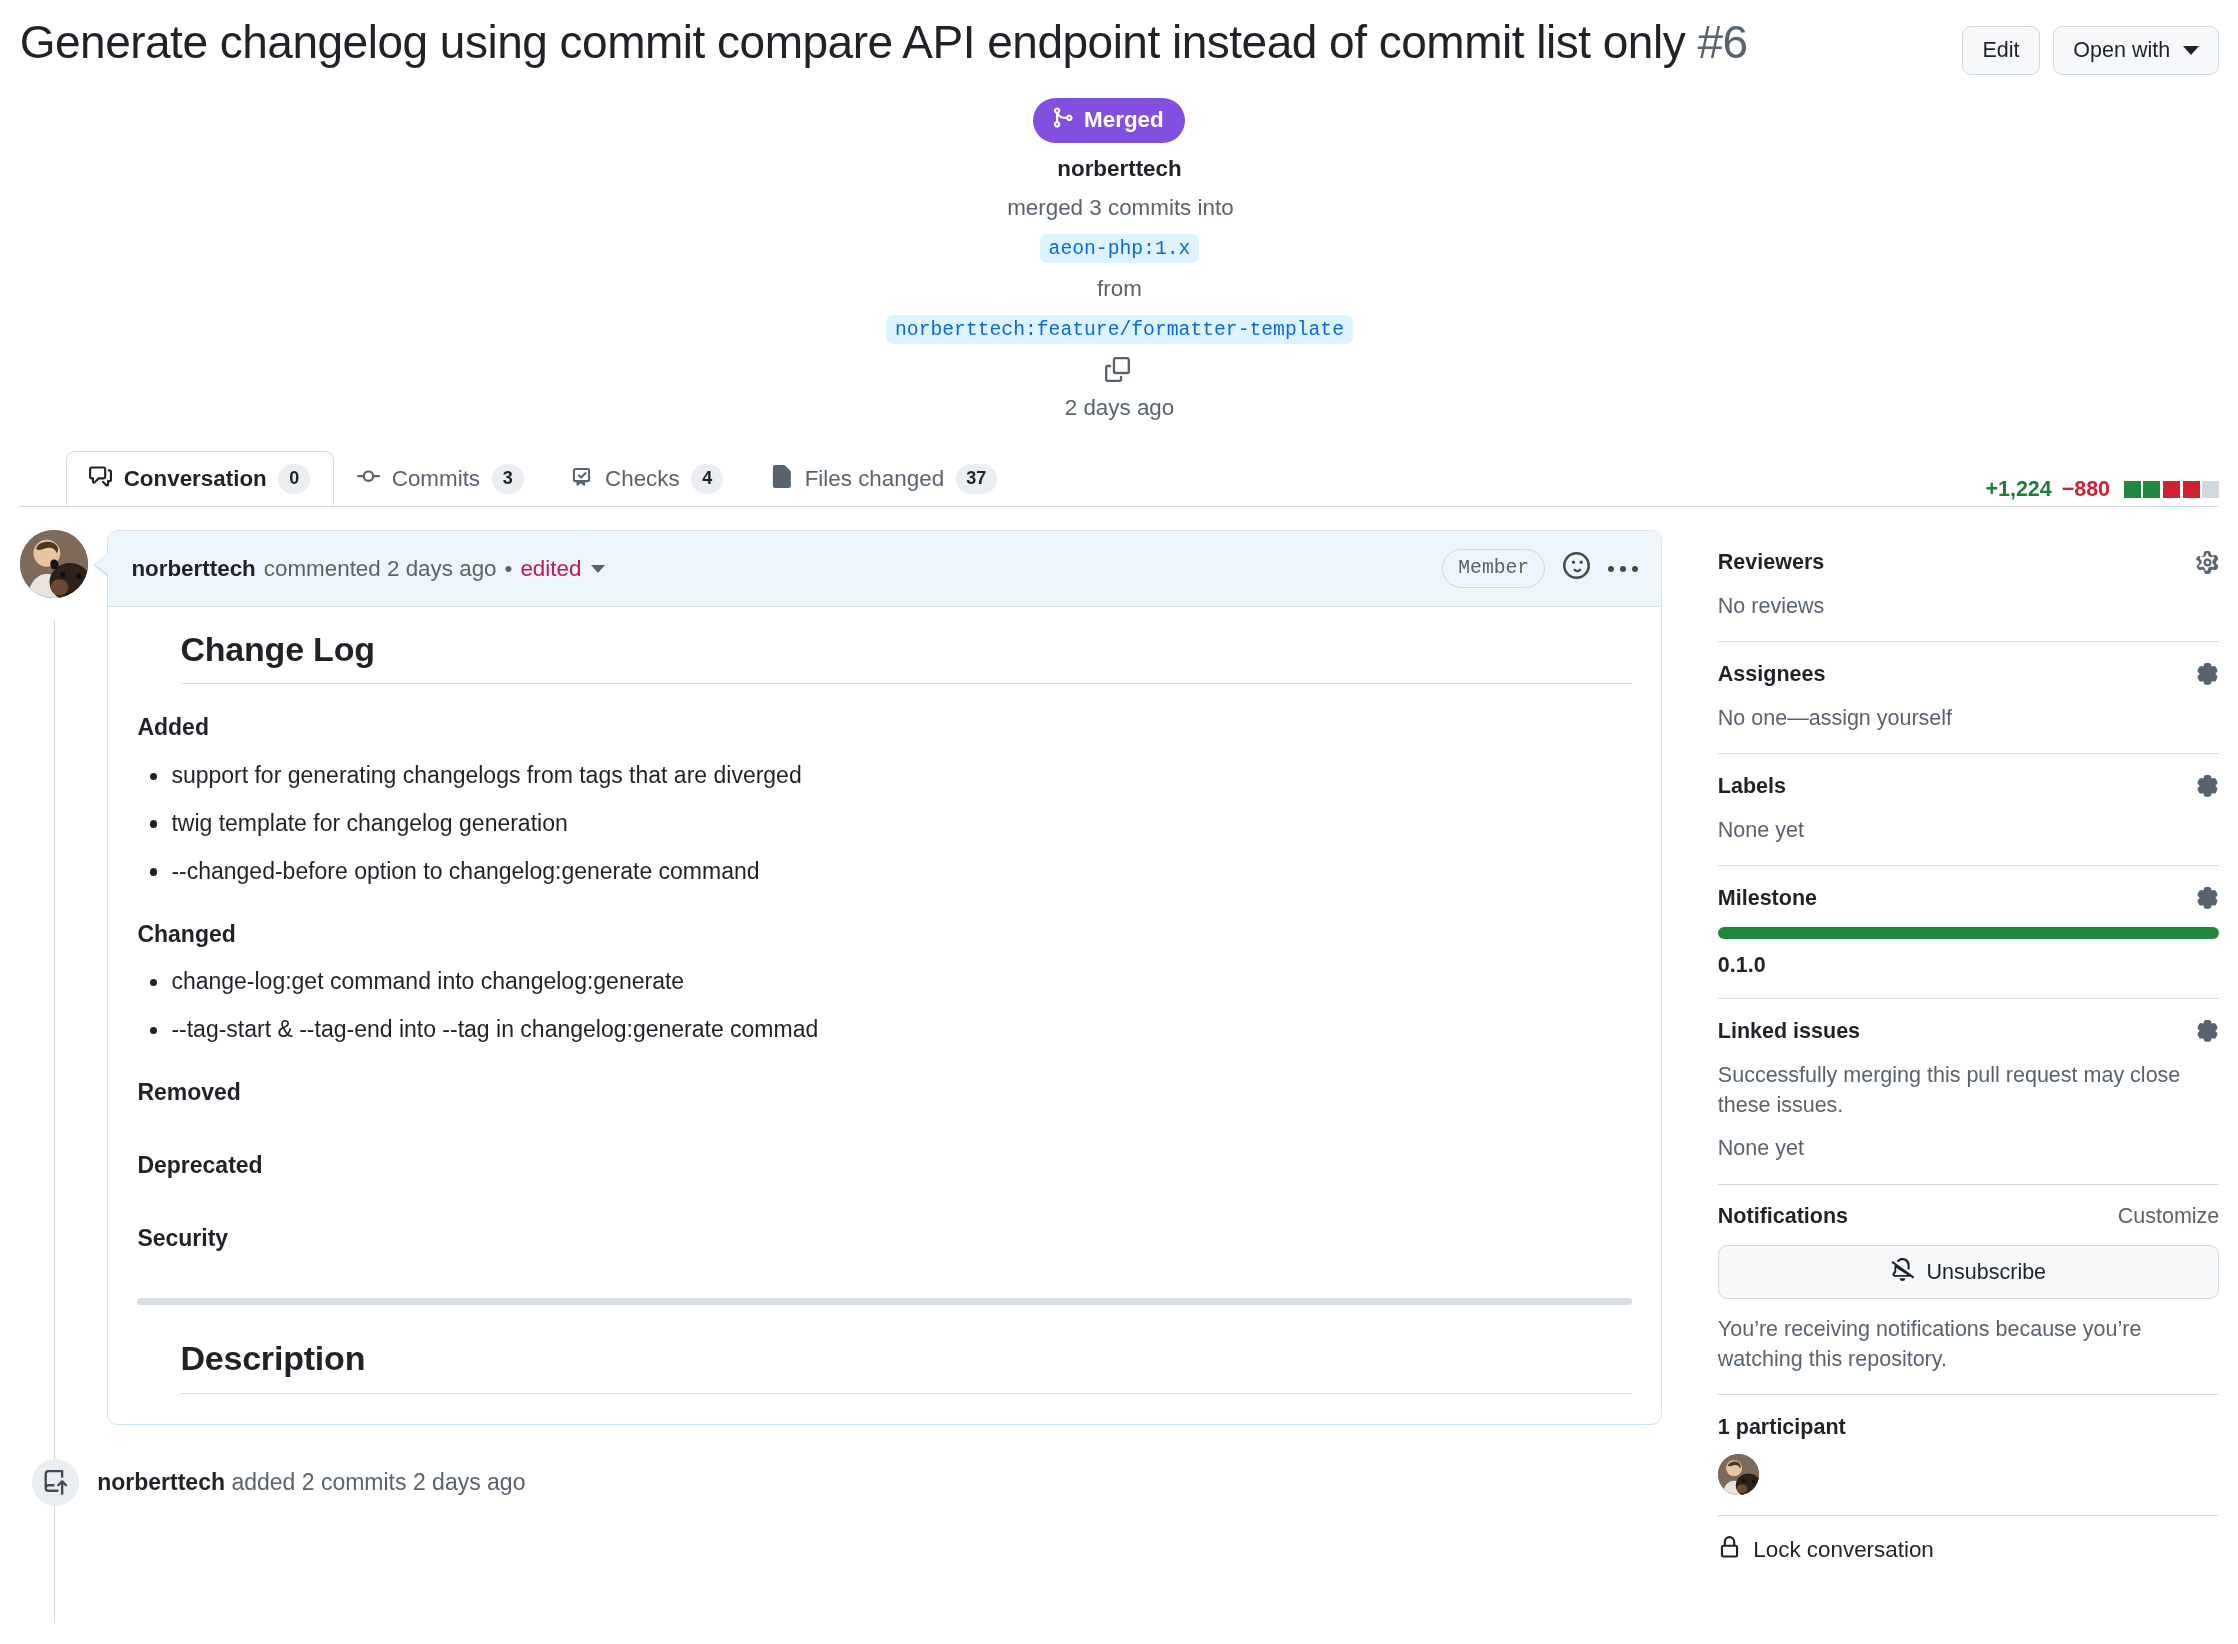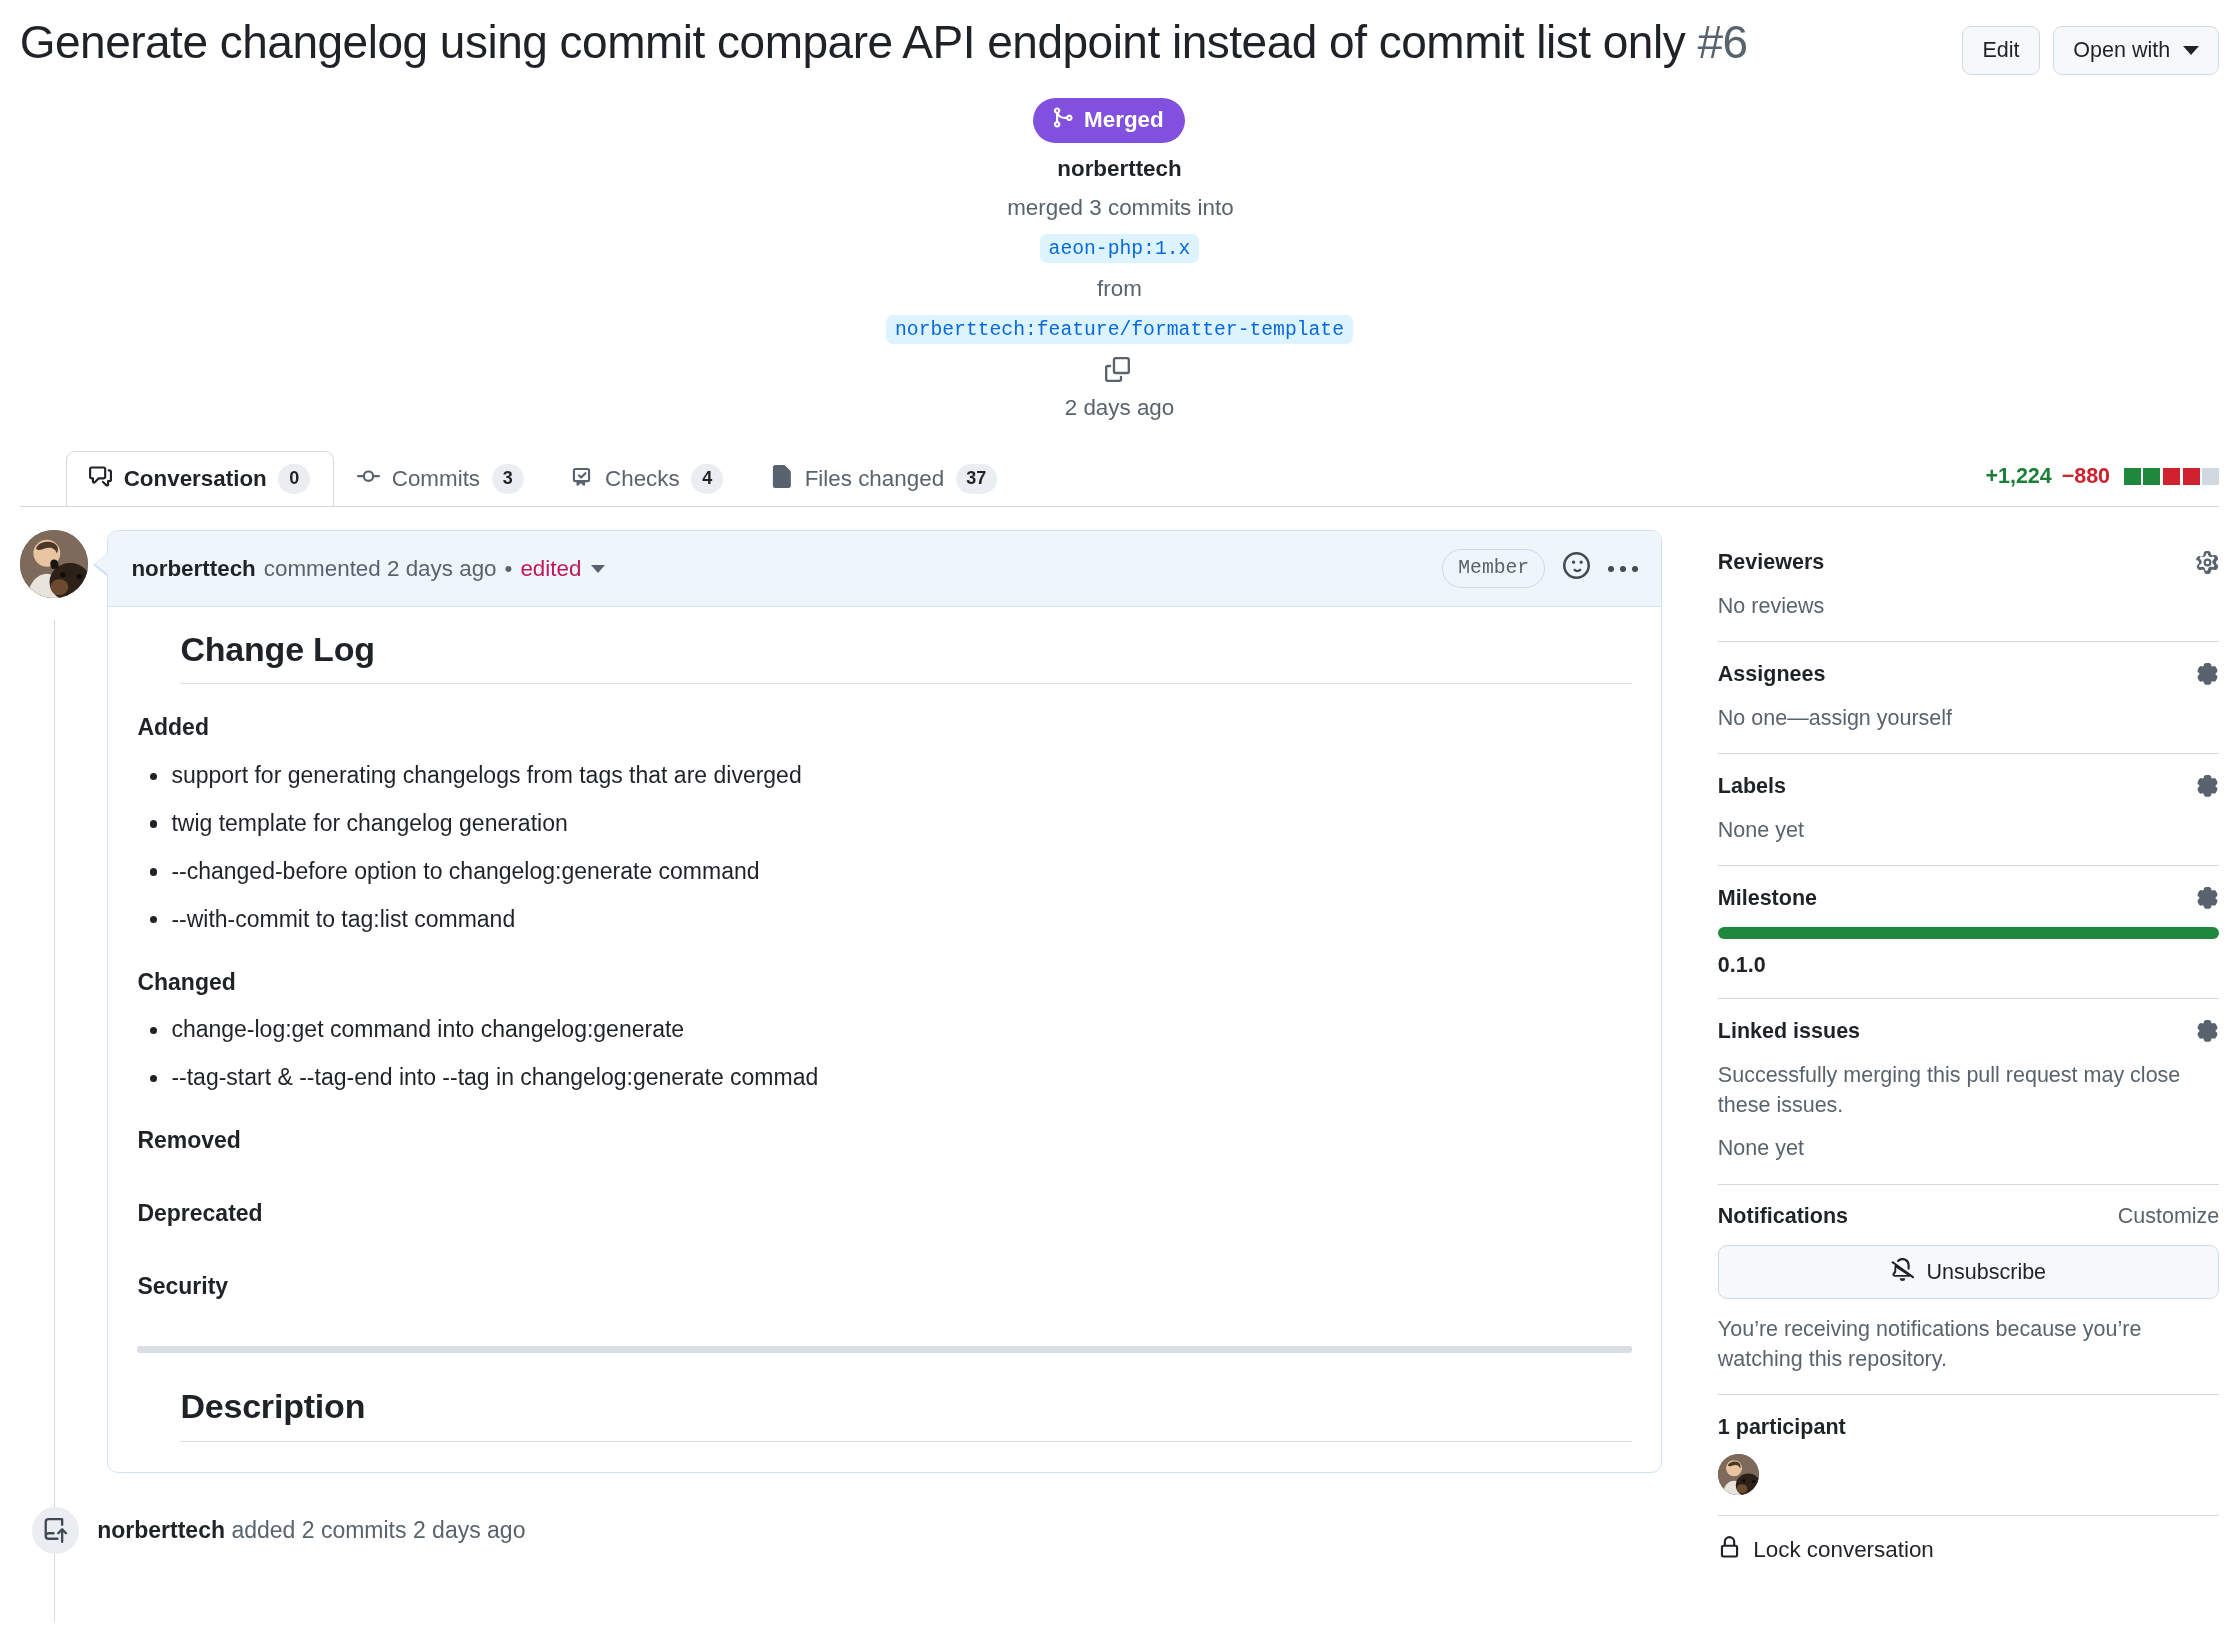--- a/index.html
+++ b/index.html
@@ -128,21 +128,21 @@
     color: #1f2328;
     padding: 2.7px 10.7px;
     min-width: 32px;
     text-align: center;
     line-height: 1.4;
   }
   .tab.active .counter { background: #eaeef2; }
   .diffstat {
     position: absolute;
     right: 0;
-    bottom: 17px;
+    bottom: 4px;
     display: flex;
     align-items: center;
     gap: 9.9px;
     font-size: 21.5px;
     font-weight: 700;
     font-family: "Liberation Sans", sans-serif;
   }
   .add-n { color: #1a7f37; }
   .del-n { color: #cf222e; }
   .blocks { display: flex; gap: 2.7px; margin-left: 3.6px; }
@@ -501,21 +501,20 @@
 
           <div class="comment-body">
             <div class="md-h1">Change Log</div>
 
             <div>
               <div class="md-h3">Added</div>
               <ul class="md-ul">
                 <li>support for generating changelogs from tags that are diverged</li>
                 <li>twig template for changelog generation</li>
                 <li>--changed-before option to changelog:generate command</li>
-                <li>--with-commit to tag:list command</li>
               </ul>
             </div>
 
             <div>
               <div class="md-h3">Changed</div>
               <ul class="md-ul">
                 <li>change-log:get command into changelog:generate</li>
                 <li>--tag-start &amp; --tag-end into --tag in changelog:generate commad</li>
               </ul>
             </div>

